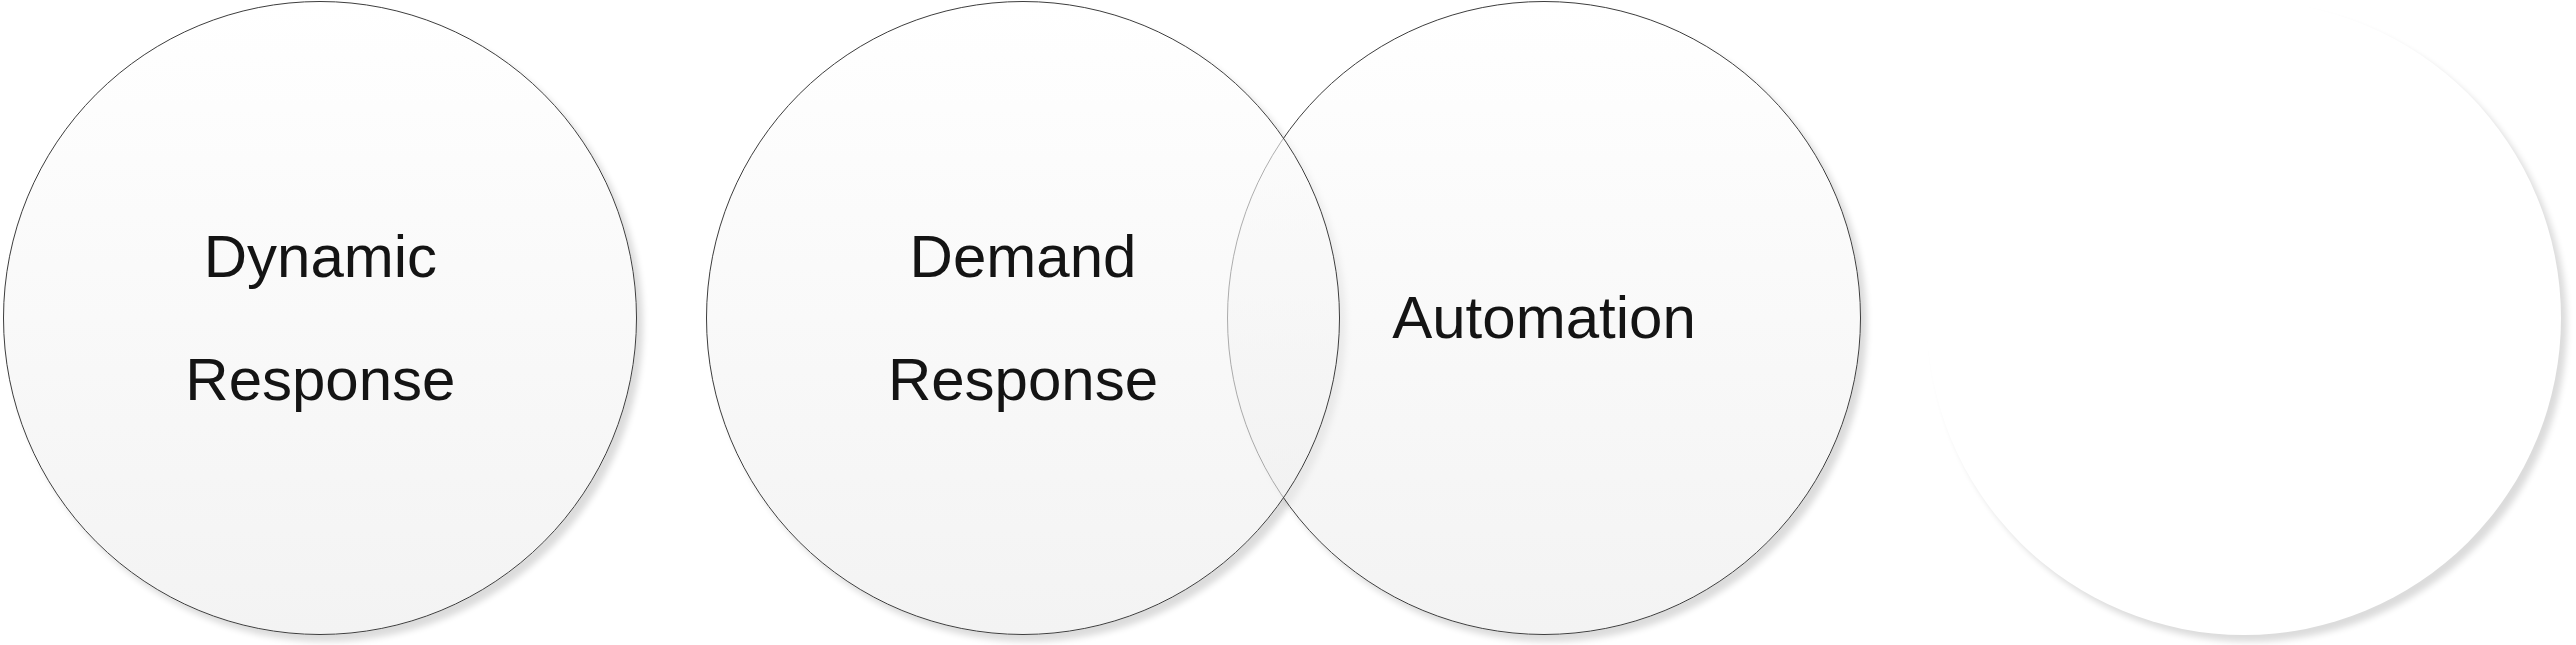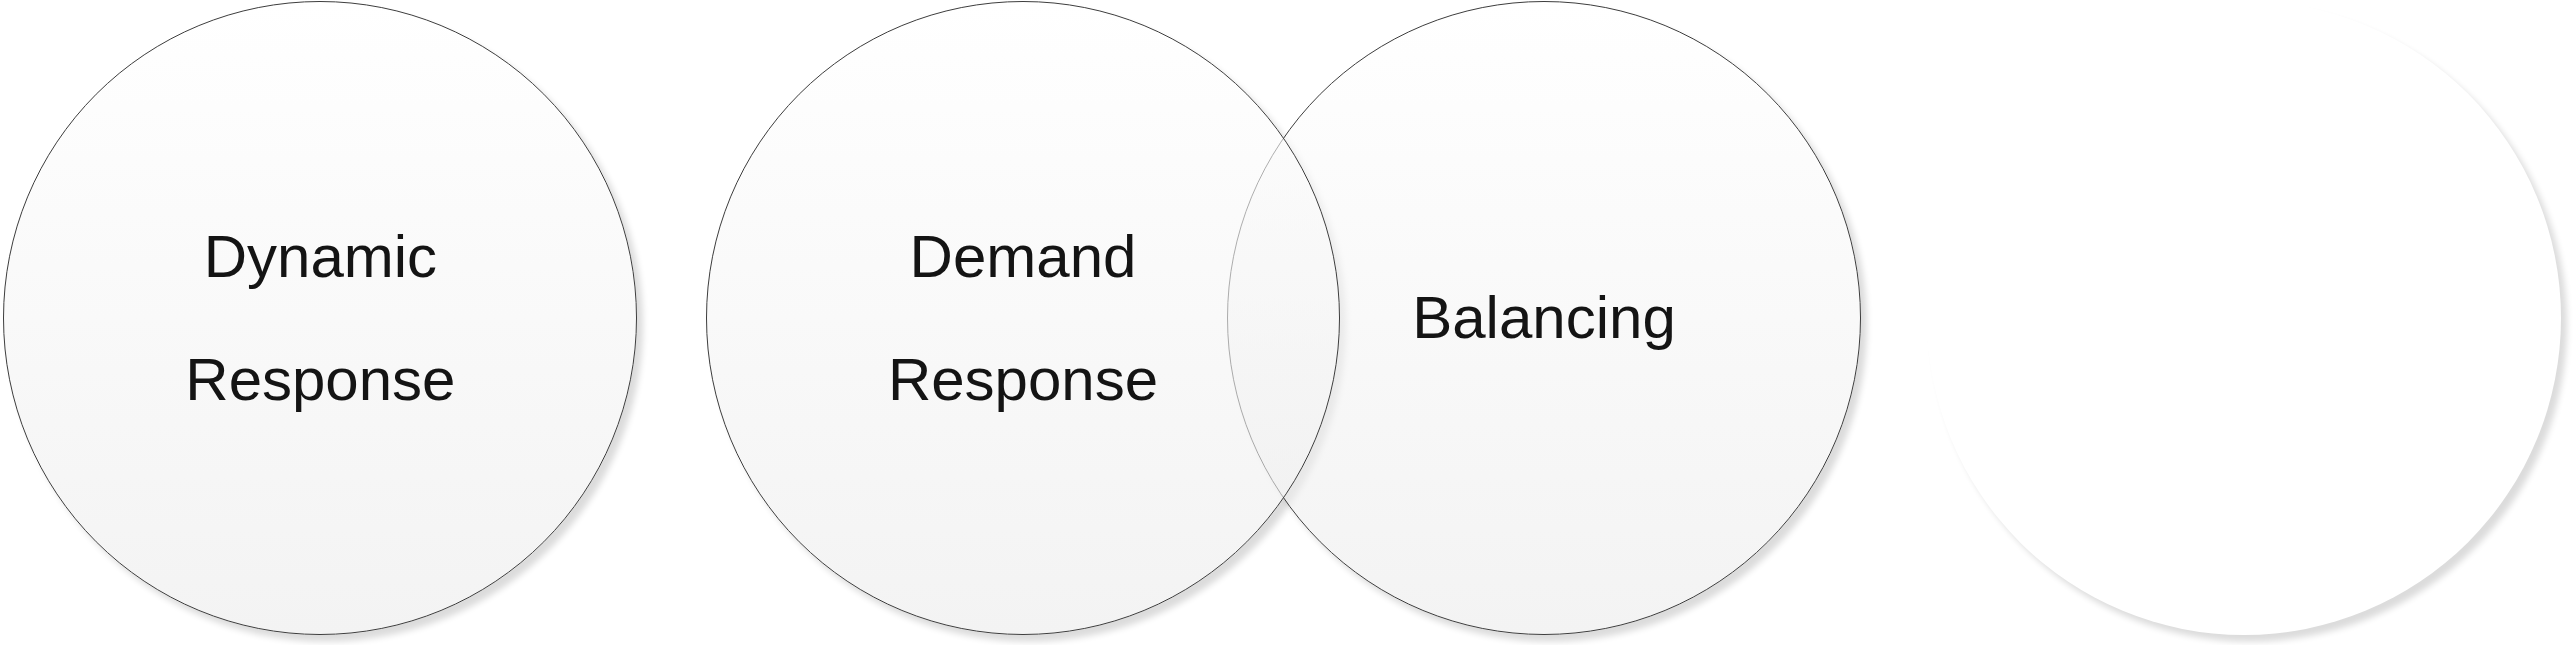--- a/index.html
+++ b/index.html
@@ -67,21 +67,21 @@
 
 <div class="stage">
 
   <div class="shadow p1"></div>
   <div class="shadow p2"></div>
   <div class="shadow p3"></div>
   <div class="shadow p4"></div>
 
   <div class="circle p3 z-low">
     <div class="label">
-      <span>Balancing</span>
+      <span>Automation</span>
     </div>
   </div>
 
   <div class="circle p2 z-high">
     <div class="label">
       <span>Demand</span>
       <span>Response</span>
     </div>
   </div>
 

